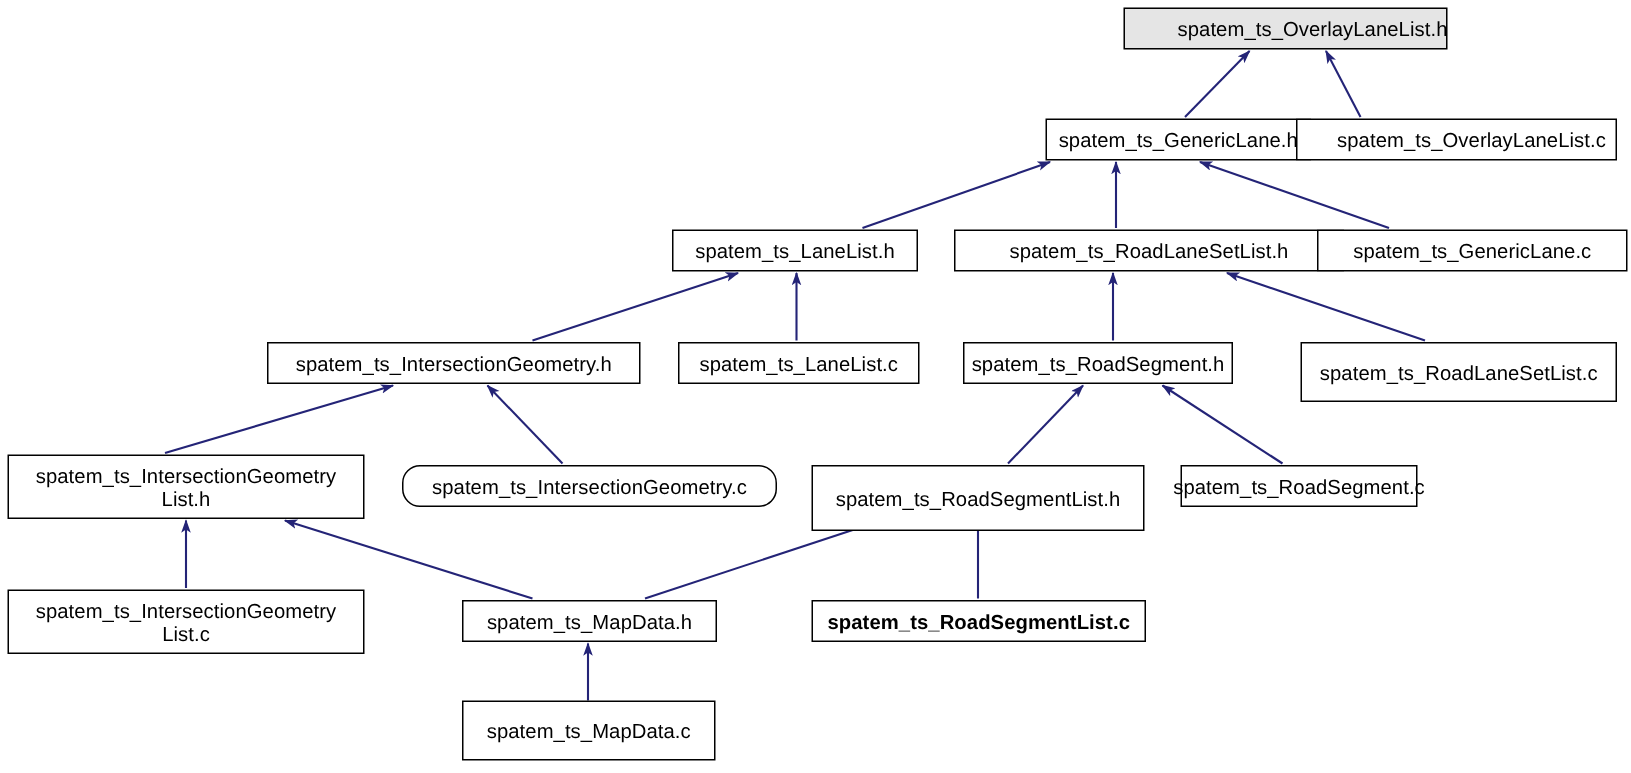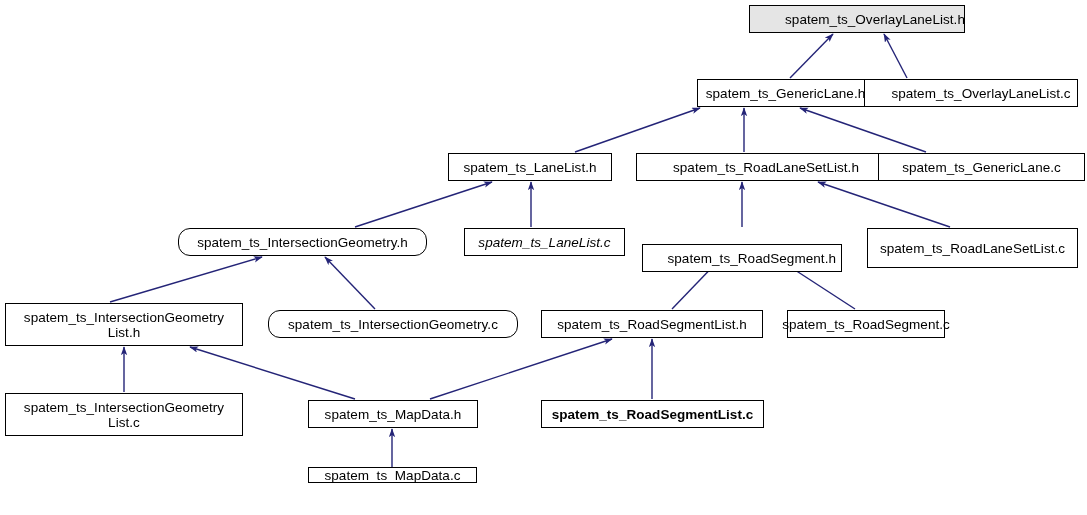--- a/index.html
+++ b/index.html
@@ -80,28 +80,28 @@
       <line x1="652" y1="399" x2="652" y2="339" stroke="#242477" stroke-width="1.4" marker-end="url(#arrowhead)"></line>
       <line x1="392" y1="480" x2="392" y2="429" stroke="#242477" stroke-width="1.4" marker-end="url(#arrowhead)"></line>
     </svg>
   <div id="node-layer">
       <div class="node root" style="left: 749px; top: 5px; width: 216px; height: 28px;"><span class="node-label">spatem_ts_OverlayLaneList.h</span></div>
       <div class="node" style="left: 649px; top: 79px; width: 177px; height: 28px; margin-left: 48px;"><span class="node-label">spatem_ts_GenericLane.h</span></div>
       <div class="node" style="left: 864px; top: 79px; width: 214px; height: 28px; padding-left: 20px;"><span class="node-label">spatem_ts_OverlayLaneList.c</span></div>
       <div class="node" style="left: 448px; top: 153px; width: 164px; height: 28px;"><span class="node-label">spatem_ts_LaneList.h</span></div>
       <div class="node" style="left: 636px; top: 153px; width: 260px; height: 28px;"><span class="node-label">spatem_ts_RoadLaneSetList.h</span></div>
       <div class="node" style="left: 878px; top: 153px; width: 207px; height: 28px;"><span class="node-label">spatem_ts_GenericLane.c</span></div>
-      <div class="node" style="left: 178px; top: 228px; width: 249px; height: 28px; border-radius: 12px;"><span class="node-label">spatem_ts_IntersectionGeometry.h</span></div>
-      <div class="node" style="left: 464px; top: 228px; width: 161px; height: 28px; font-style: italic;"><span class="node-label">spatem_ts_LaneList.c</span></div>
-      <div class="node" style="left: 642px; top: 244px; width: 200px; height: 28px; justify-content: flex-end;"><span class="node-label">spatem_ts_RoadSegment.h</span></div>
+      <div class="node" style="left: 178px; top: 228px; width: 249px; height: 28px;"><span class="node-label">spatem_ts_IntersectionGeometry.h</span></div>
+      <div class="node" style="left: 452px; top: 228px; width: 161px; height: 28px;"><span class="node-label">spatem_ts_LaneList.c</span></div>
+      <div class="node" style="left: 642px; top: 228px; width: 180px; height: 28px;"><span class="node-label">spatem_ts_RoadSegment.h</span></div>
       <div class="node" style="left: 867px; top: 228px; width: 211px; height: 40px;"><span class="node-label">spatem_ts_RoadLaneSetList.c</span></div>
       <div class="node" style="left: 5px; top: 303px; width: 238px; height: 43px;"><span class="node-label">spatem_ts_IntersectionGeometry
 List.h</span></div>
       <div class="node" style="left: 268px; top: 310px; width: 250px; height: 28px; border-radius: 12px;"><span class="node-label">spatem_ts_IntersectionGeometry.c</span></div>
-      <div class="node" style="left: 541px; top: 310px; width: 222px; height: 28px;"><span class="node-label">spatem_ts_RoadSegmentList.h</span></div>
+      <div class="node" style="left: 541px; top: 310px; width: 222px; height: 44px;"><span class="node-label">spatem_ts_RoadSegmentList.h</span></div>
       <div class="node" style="left: 787px; top: 310px; width: 158px; height: 28px;"><span class="node-label">spatem_ts_RoadSegment.c</span></div>
       <div class="node" style="left: 5px; top: 393px; width: 238px; height: 43px;"><span class="node-label">spatem_ts_IntersectionGeometry
 List.c</span></div>
       <div class="node" style="left: 308px; top: 400px; width: 170px; height: 28px;"><span class="node-label">spatem_ts_MapData.h</span></div>
       <div class="node" style="left: 541px; top: 400px; width: 223px; height: 28px; font-weight: bold;"><span class="node-label">spatem_ts_RoadSegmentList.c</span></div>
-      <div class="node" style="left: 308px; top: 467px; width: 169px; height: 16px; align-items: center;"><span class="node-label">spatem_ts_MapData.c</span></div>
+      <div class="node" style="left: 308px; top: 467px; width: 169px; height: 40px; align-items: center;"><span class="node-label">spatem_ts_MapData.c</span></div>
     </div>
 </div>
 
 </body></html>

